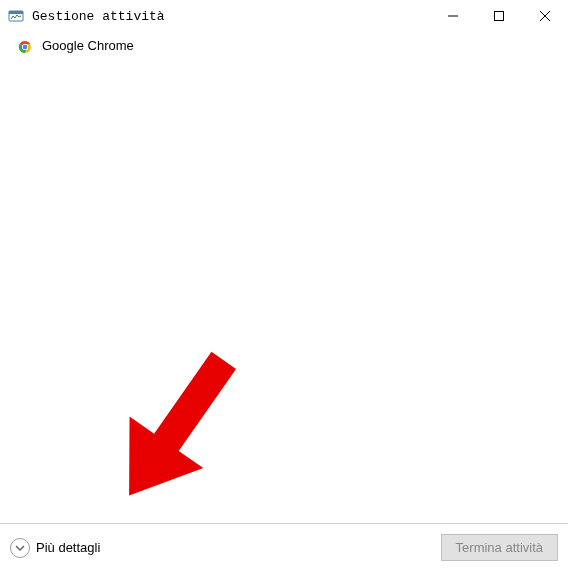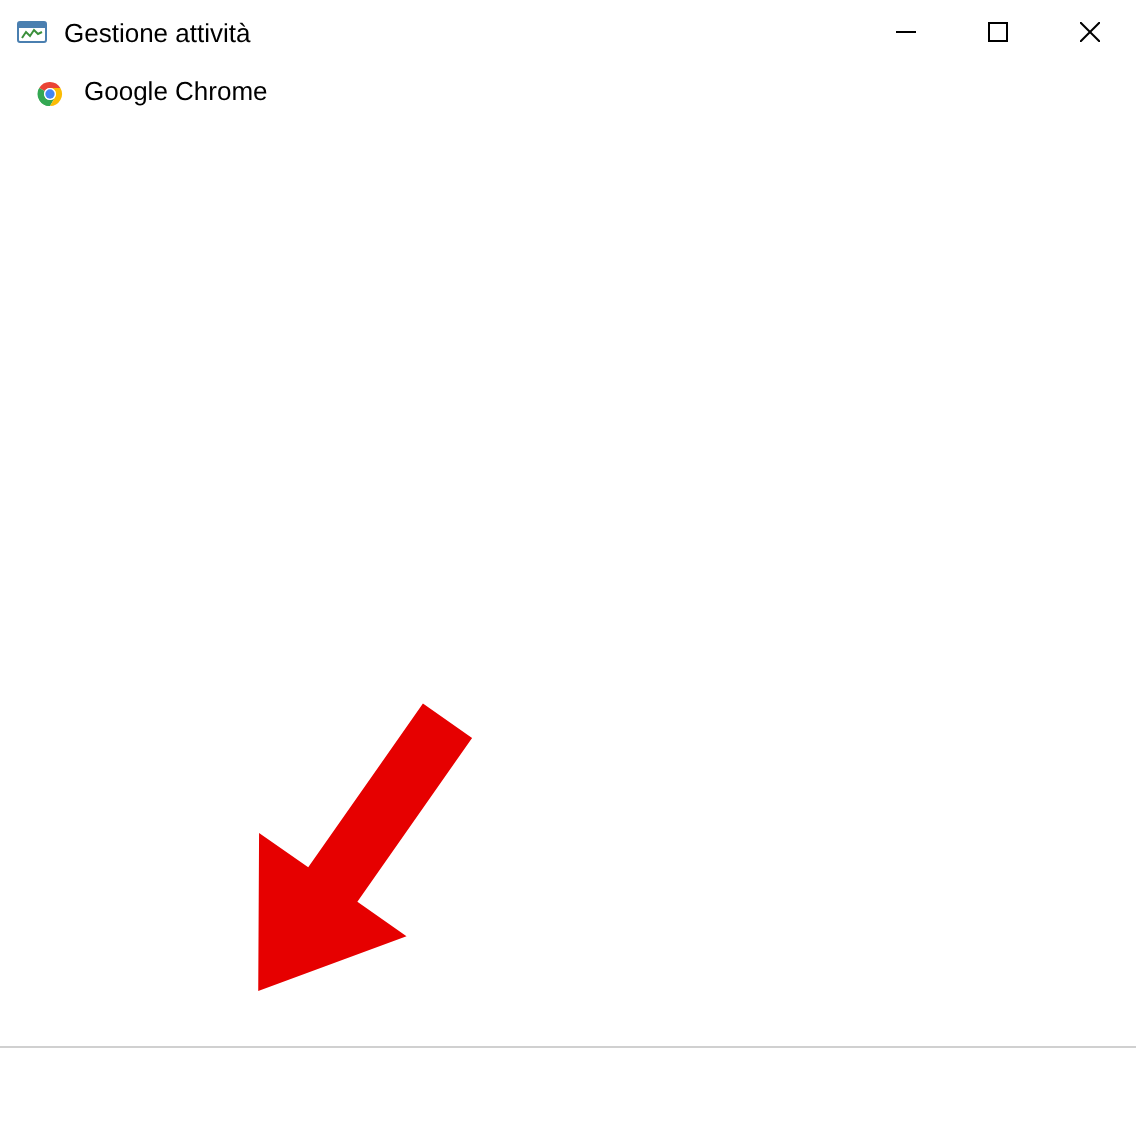--- a/index.html
+++ b/index.html
@@ -24,20 +24,21 @@
       height: 16px;
       margin-right: 8px;
       display: flex;
       align-items: center;
       justify-content: center;
     }
     .titlebar-title {
       flex: 1;
       font-size: 13px;
       color: #000;
+      font-family: Liberation Mono, monospace;
     }
     .window-controls {
       display: flex;
       height: 100%;
     }
     .win-btn {
       width: 46px;
       height: 32px;
       display: flex;
       align-items: center;
@@ -165,13 +166,22 @@
   </div>
 </div>
 
 <svg class="annotation-arrow" width="140" height="190" viewBox="0 0 140 190">
   <g transform="rotate(35 70 95)">
     <polygon points="55,10 85,10 85,110 115,110 70,175 25,110 55,110" fill="#E60000"></polygon>
   </g>
 </svg>
 
 <div class="footer">
+  <div class="more-details">
+    <span class="chevron-circle">
+      <svg width="10" height="6" viewBox="0 0 10 6">
+        <polyline points="1,1 5,5 9,1" fill="none" stroke="#666" stroke-width="1.5"></polyline>
+      </svg>
+    </span>
+    <span class="more-details-label">Più dettagli</span>
+  </div>
+  <button class="end-task-btn" disabled="">Termina attività</button>
 </div>
 
 </body></html>

